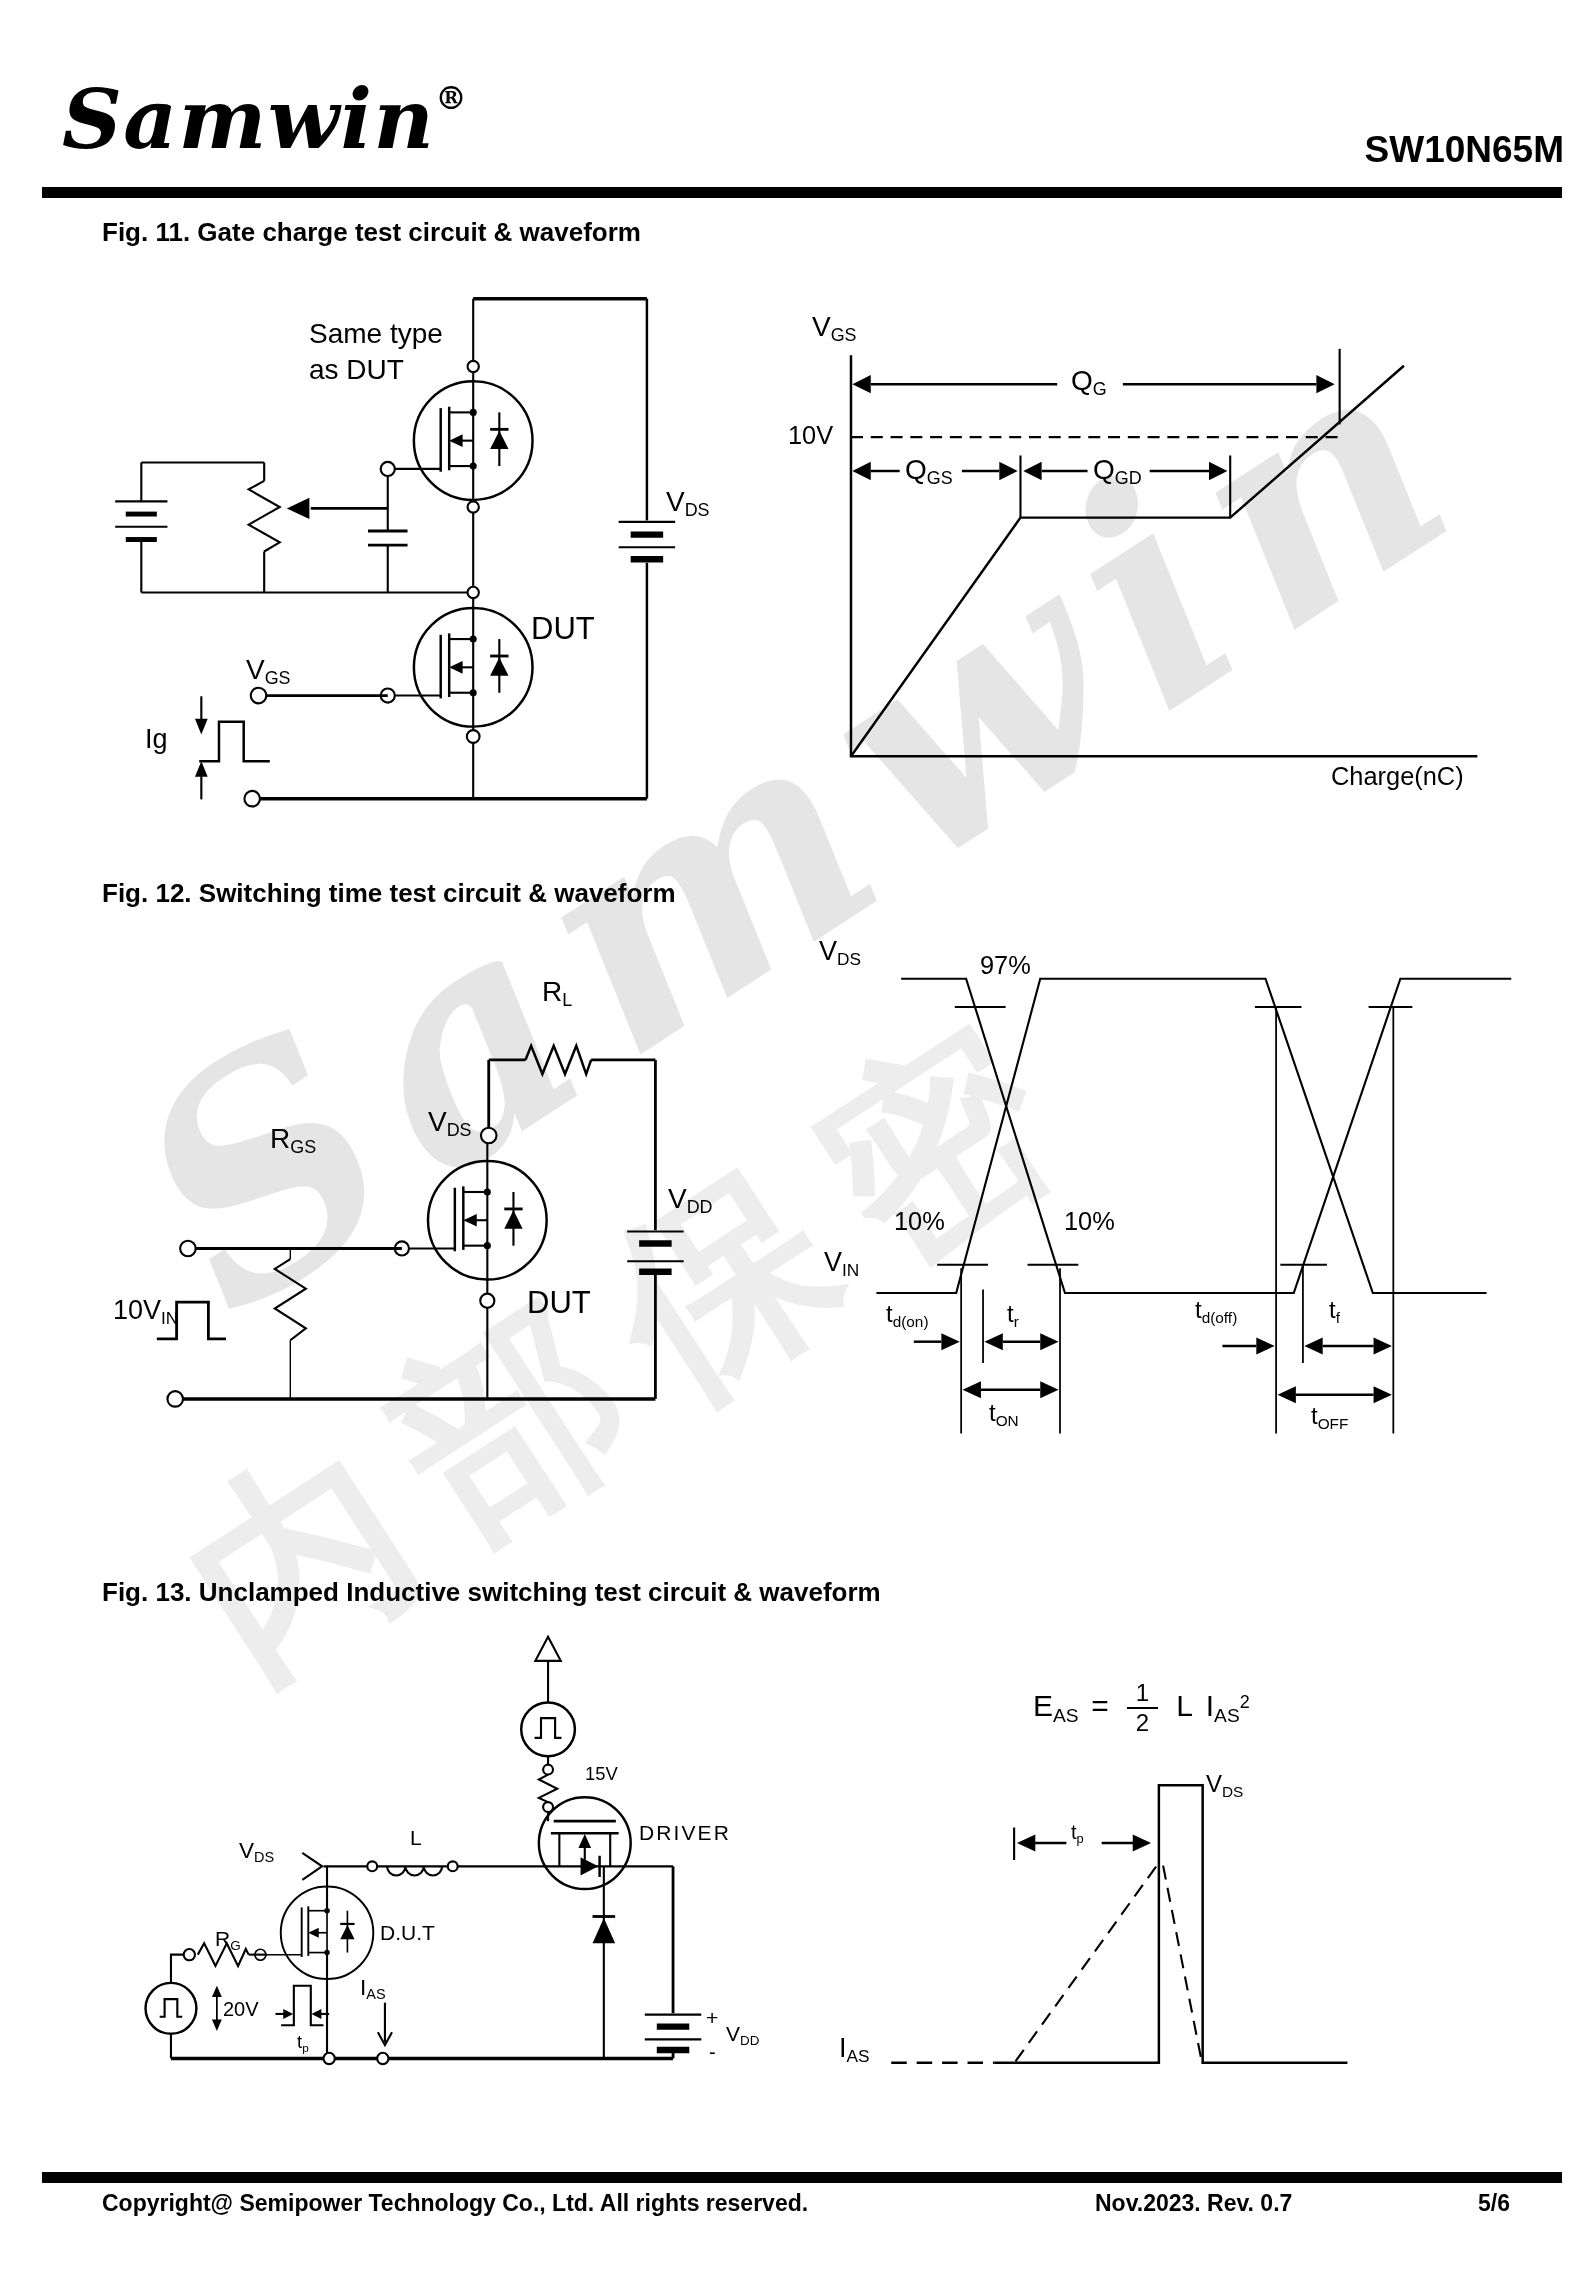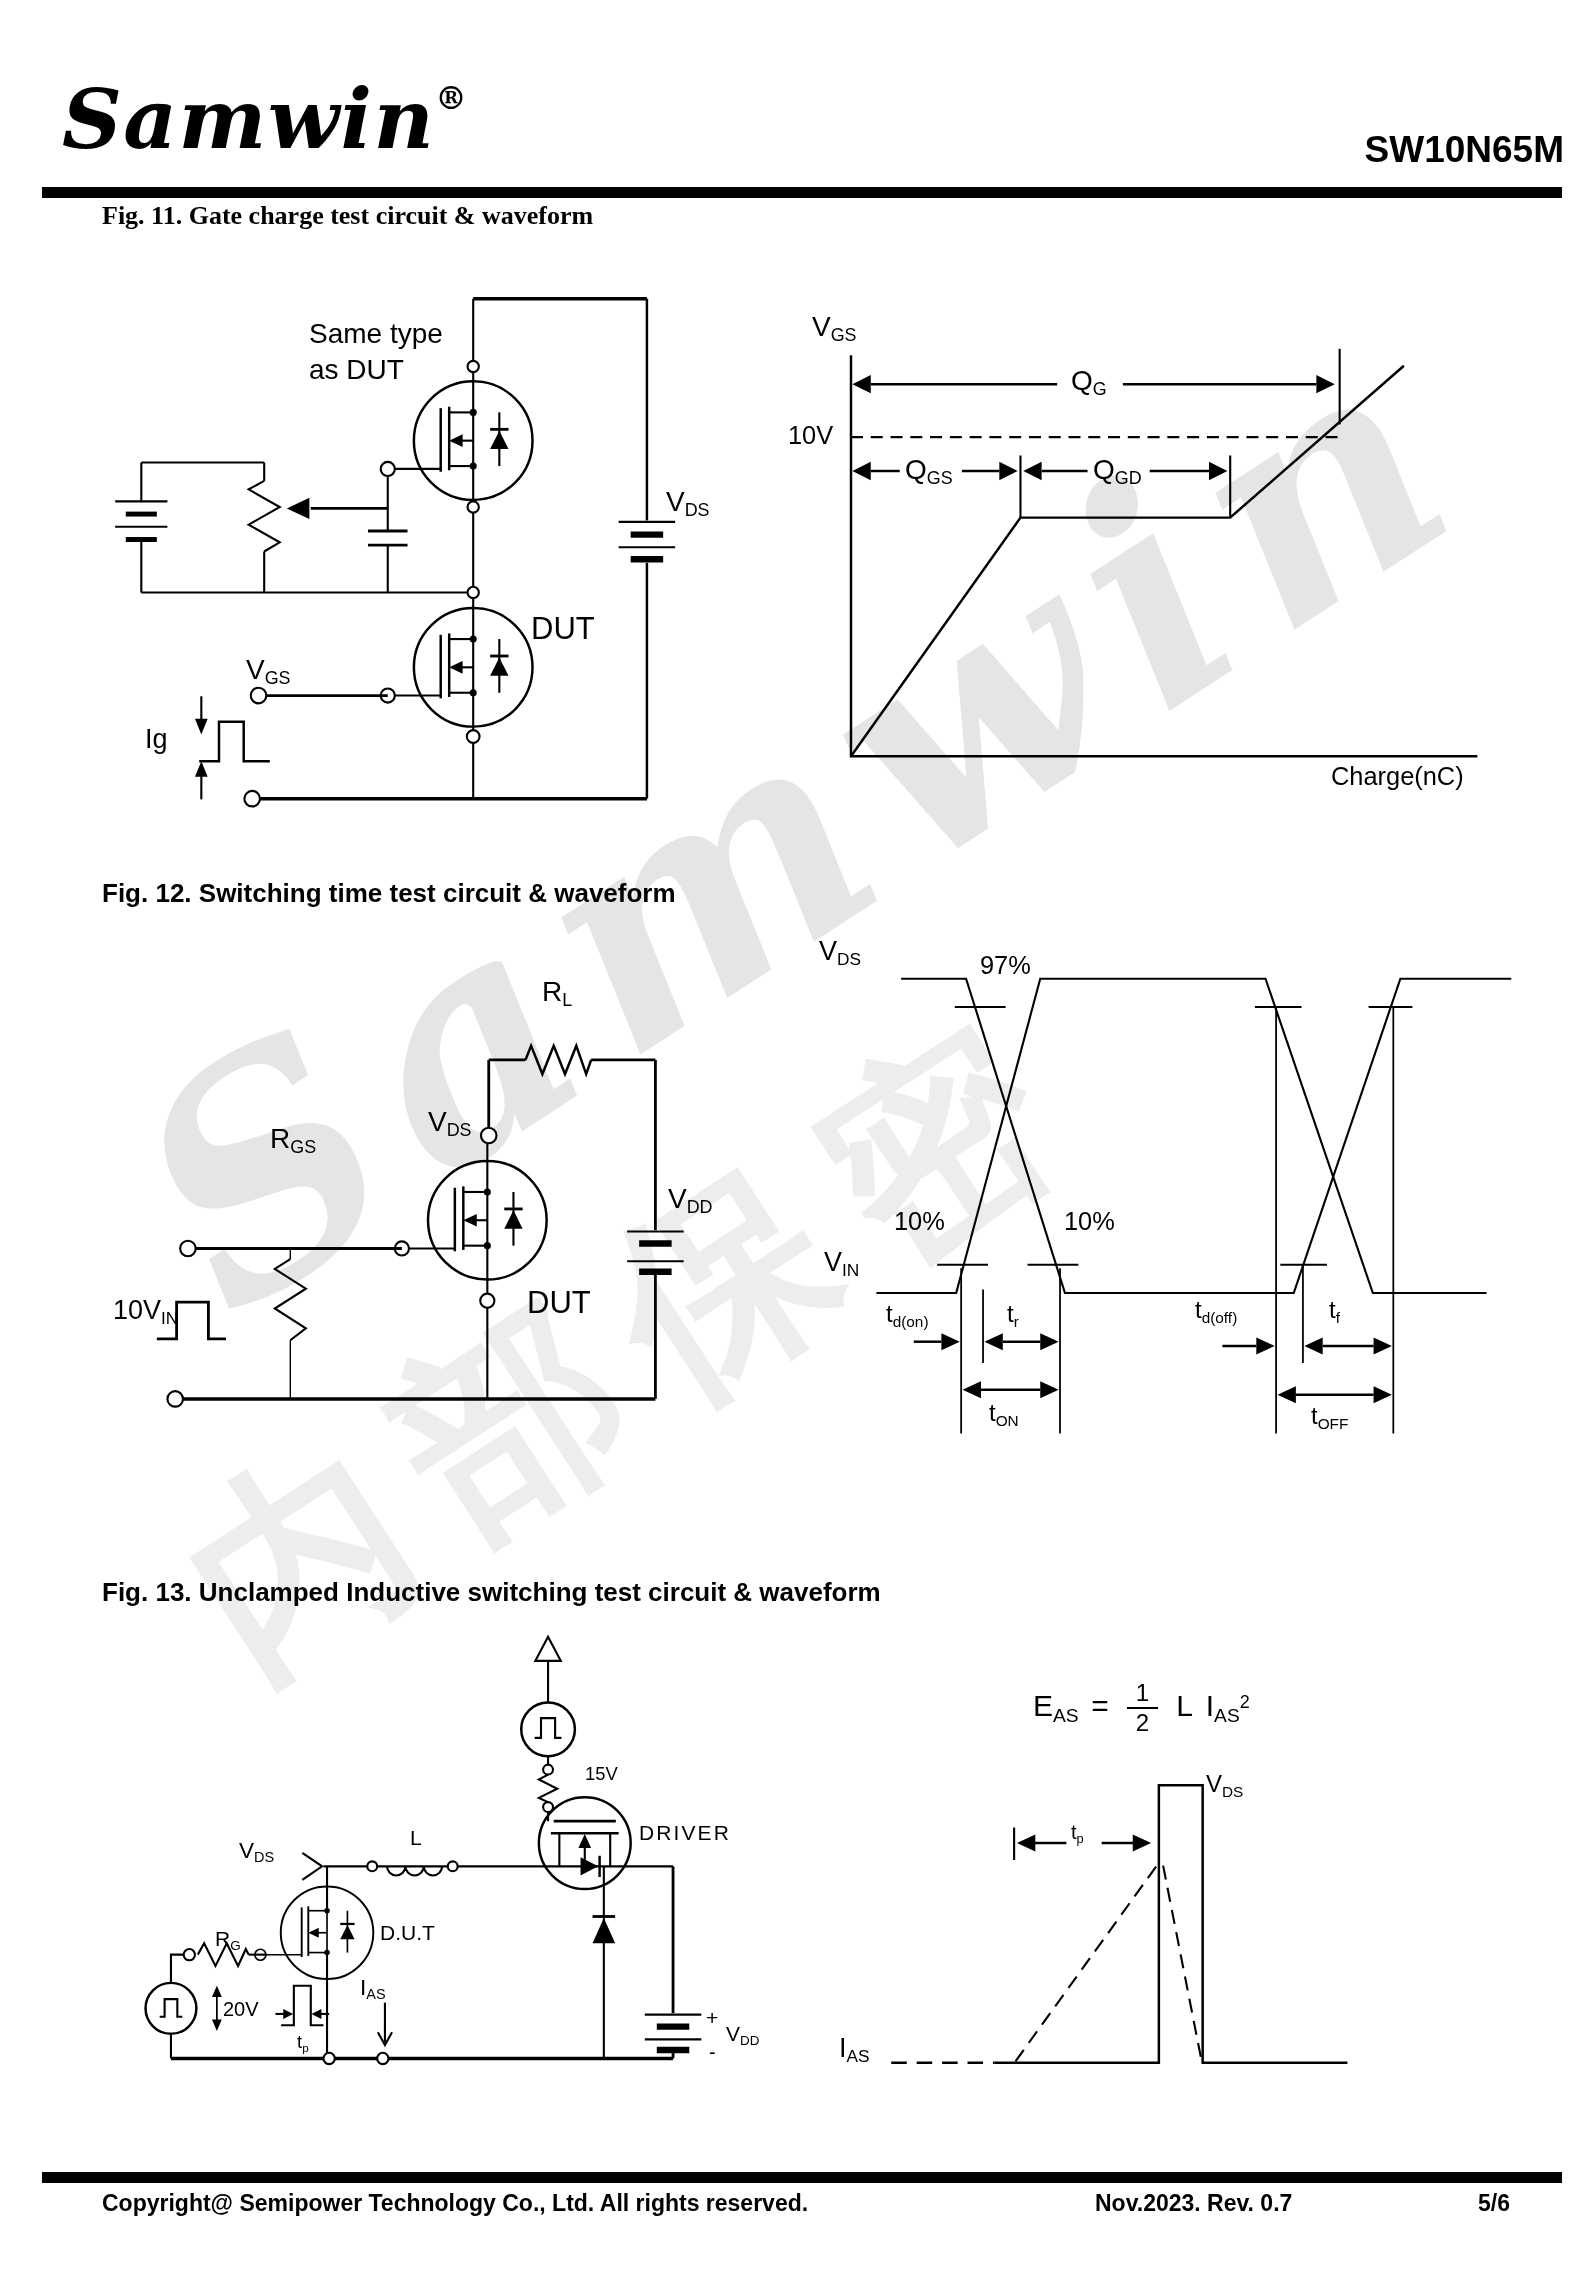--- a/index.html
+++ b/index.html
@@ -297,21 +297,21 @@
       <polygon points="1440,2610 1466,2598 1466,2622" fill="#000" stroke="none"></polygon>
       <line x1="1560" y1="2610" x2="1622" y2="2610" stroke-width="3.5"></line>
       <polygon points="1630,2610 1604,2598 1604,2622" fill="#000" stroke="none"></polygon>
     </g>
   </svg>
 
   <div class="lbl" id="logo"><span>Samwin</span><span class="sp">®</span></div>
   <div class="lbl" id="part-number">SW10N65M</div>
   <div class="bar" style="left:42px; top:187px; width:1520px; height:11.3px;"></div>
 
-  <div class="lbl fig-title" style="left:102px; top:202px;font-family:Liberation Serif, serif;">Fig. 11. Gate charge test circuit &amp; waveform</div>
+  <div class="lbl fig-title" style="left:102px; top:219px;">Fig. 11. Gate charge test circuit &amp; waveform</div>
   <div class="lbl" style="left:309px; top:319px; font-size:28px;">Same type</div>
   <div class="lbl" style="left:309px; top:355px; font-size:28px;">as DUT</div>
   <div class="lbl" style="left:666px; top:487px; font-size:28px;"><span>V</span><span class="sb">DS</span></div>
   <div class="lbl" style="left:531px; top:613px; font-size:31px;">DUT</div>
   <div class="lbl" style="left:246px; top:655px; font-size:28px;"><span>V</span><span class="sb">GS</span></div>
   <div class="lbl" style="left:145px; top:725px; font-size:27px;">Ig</div>
   <div class="lbl" style="left:812px; top:312px; font-size:28px;"><span>V</span><span class="sb">GS</span></div>
   <div class="lbl" style="left:788px; top:422px; font-size:25.4px;">10V</div>
   <div class="lbl" style="left:1071px; top:366px; font-size:28px;"><span>Q</span><span class="sb">G</span></div>
   <div class="lbl" style="left:905px; top:455px; font-size:28px;"><span>Q</span><span class="sb">GS</span></div>

